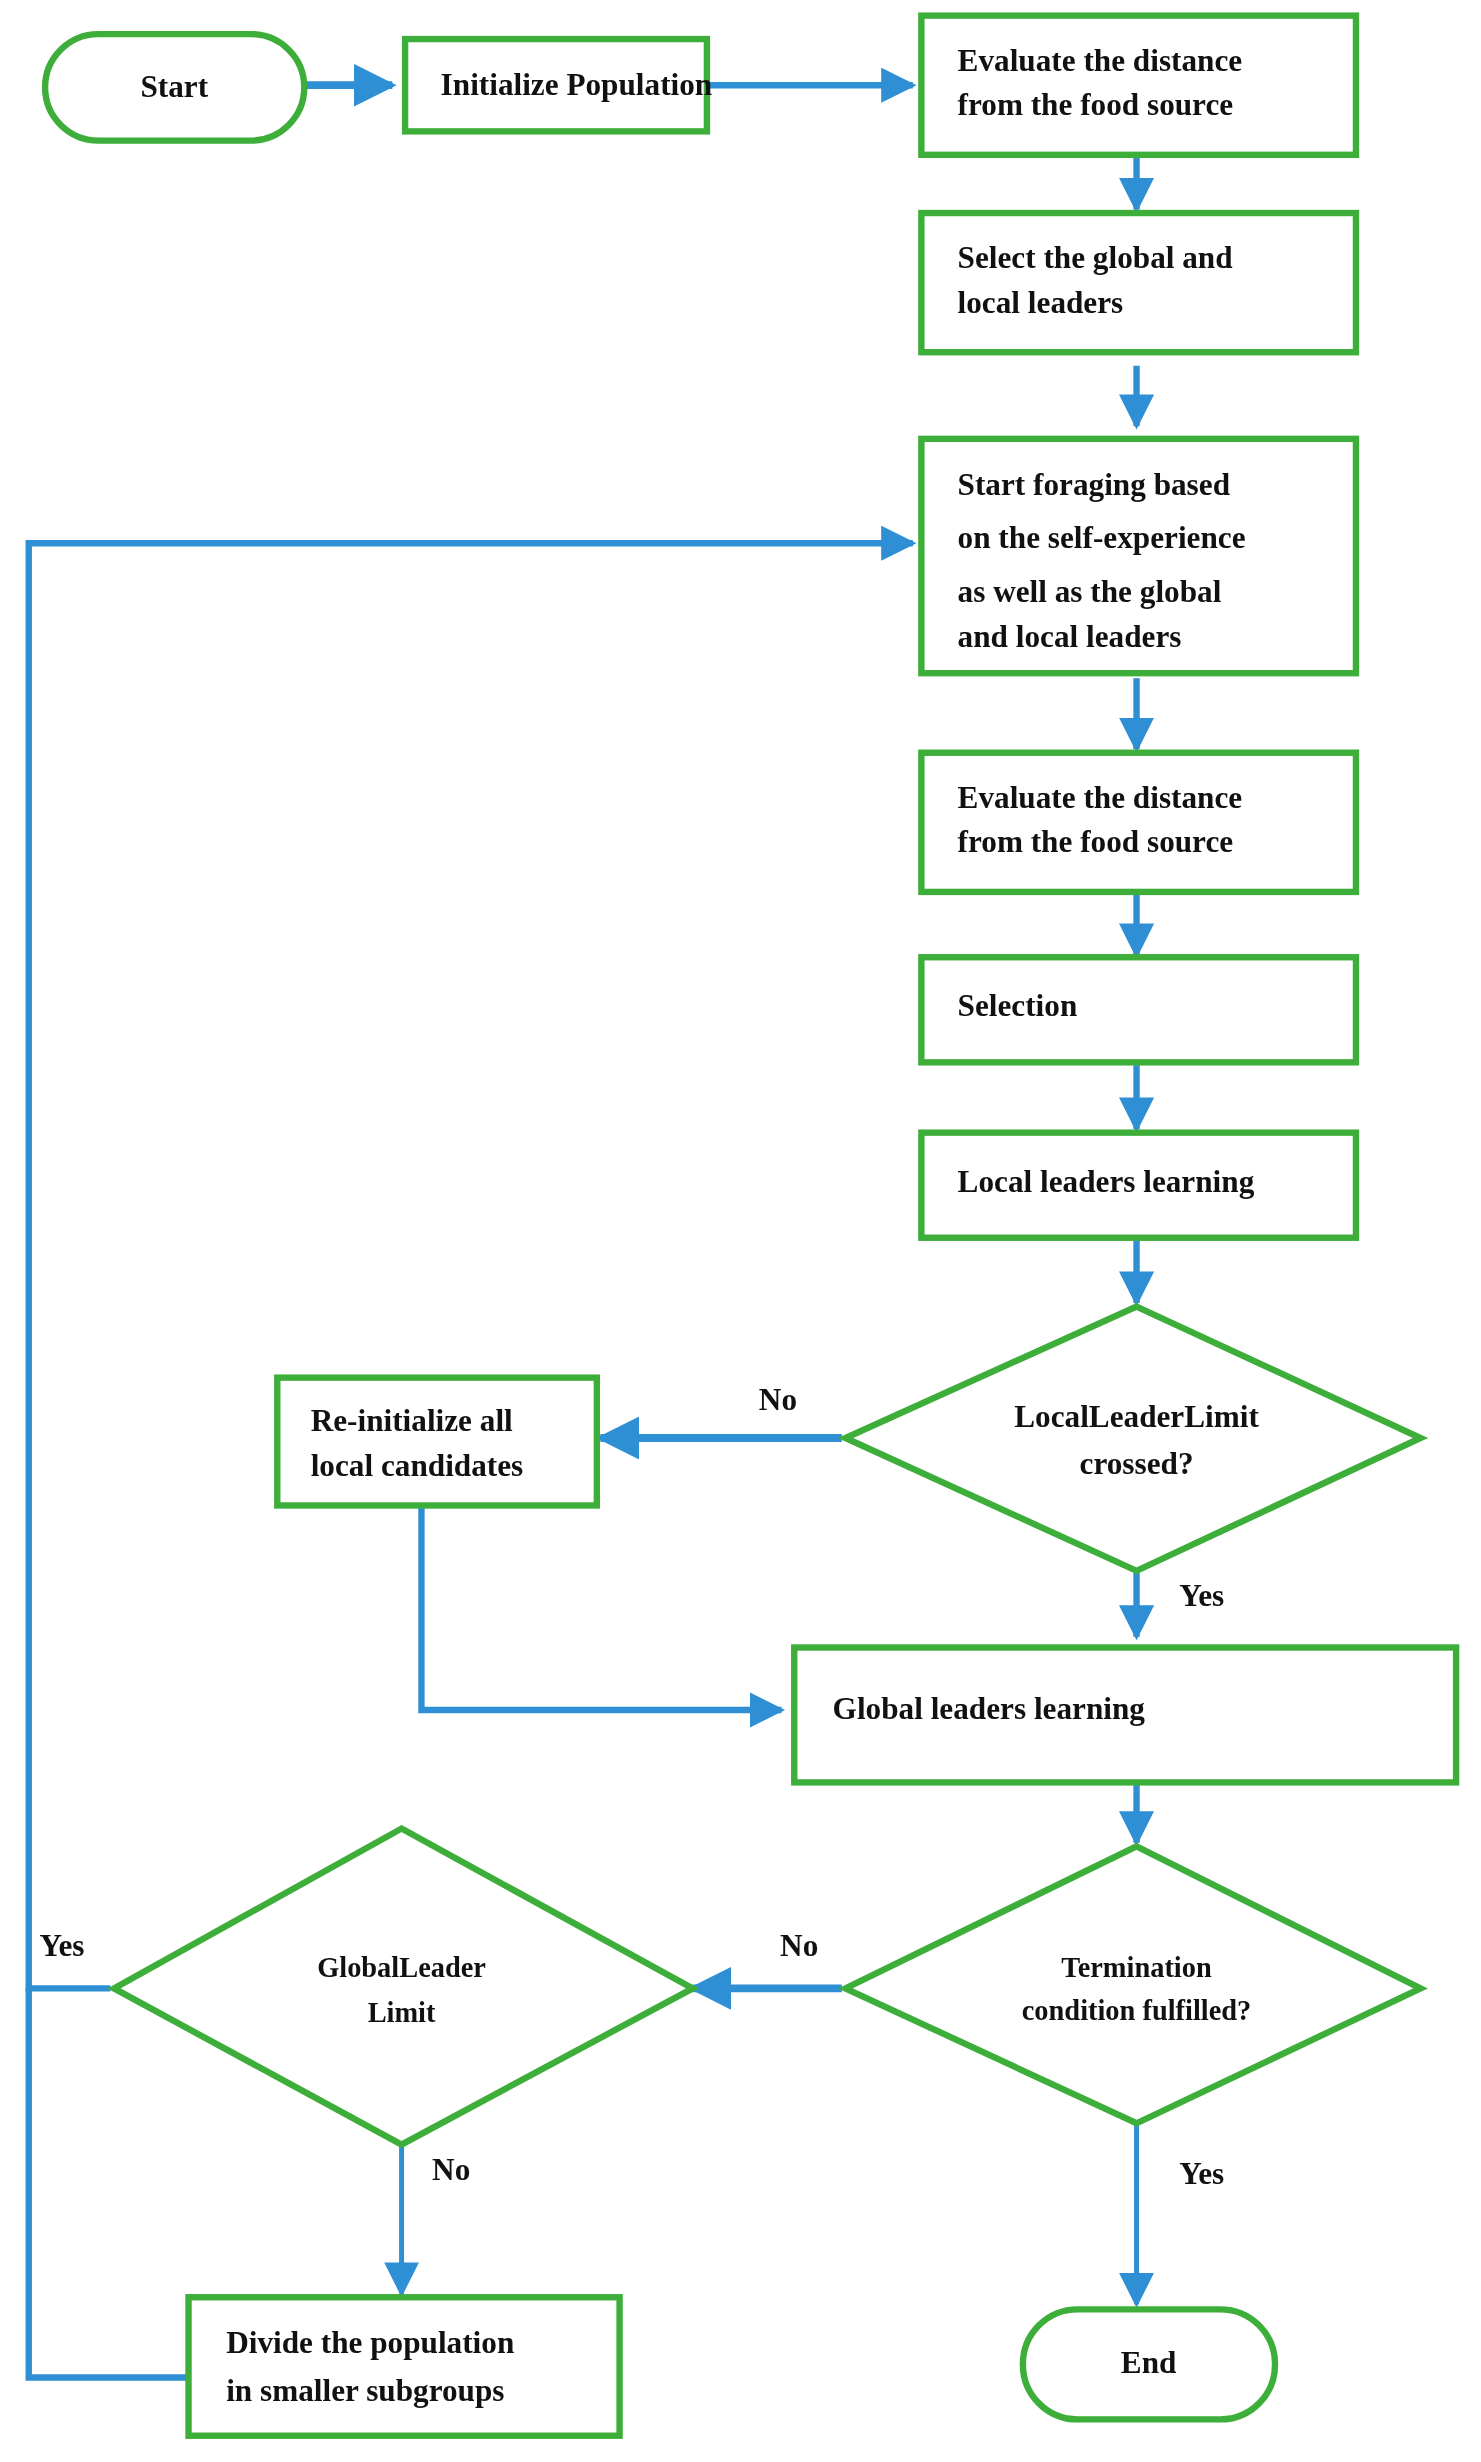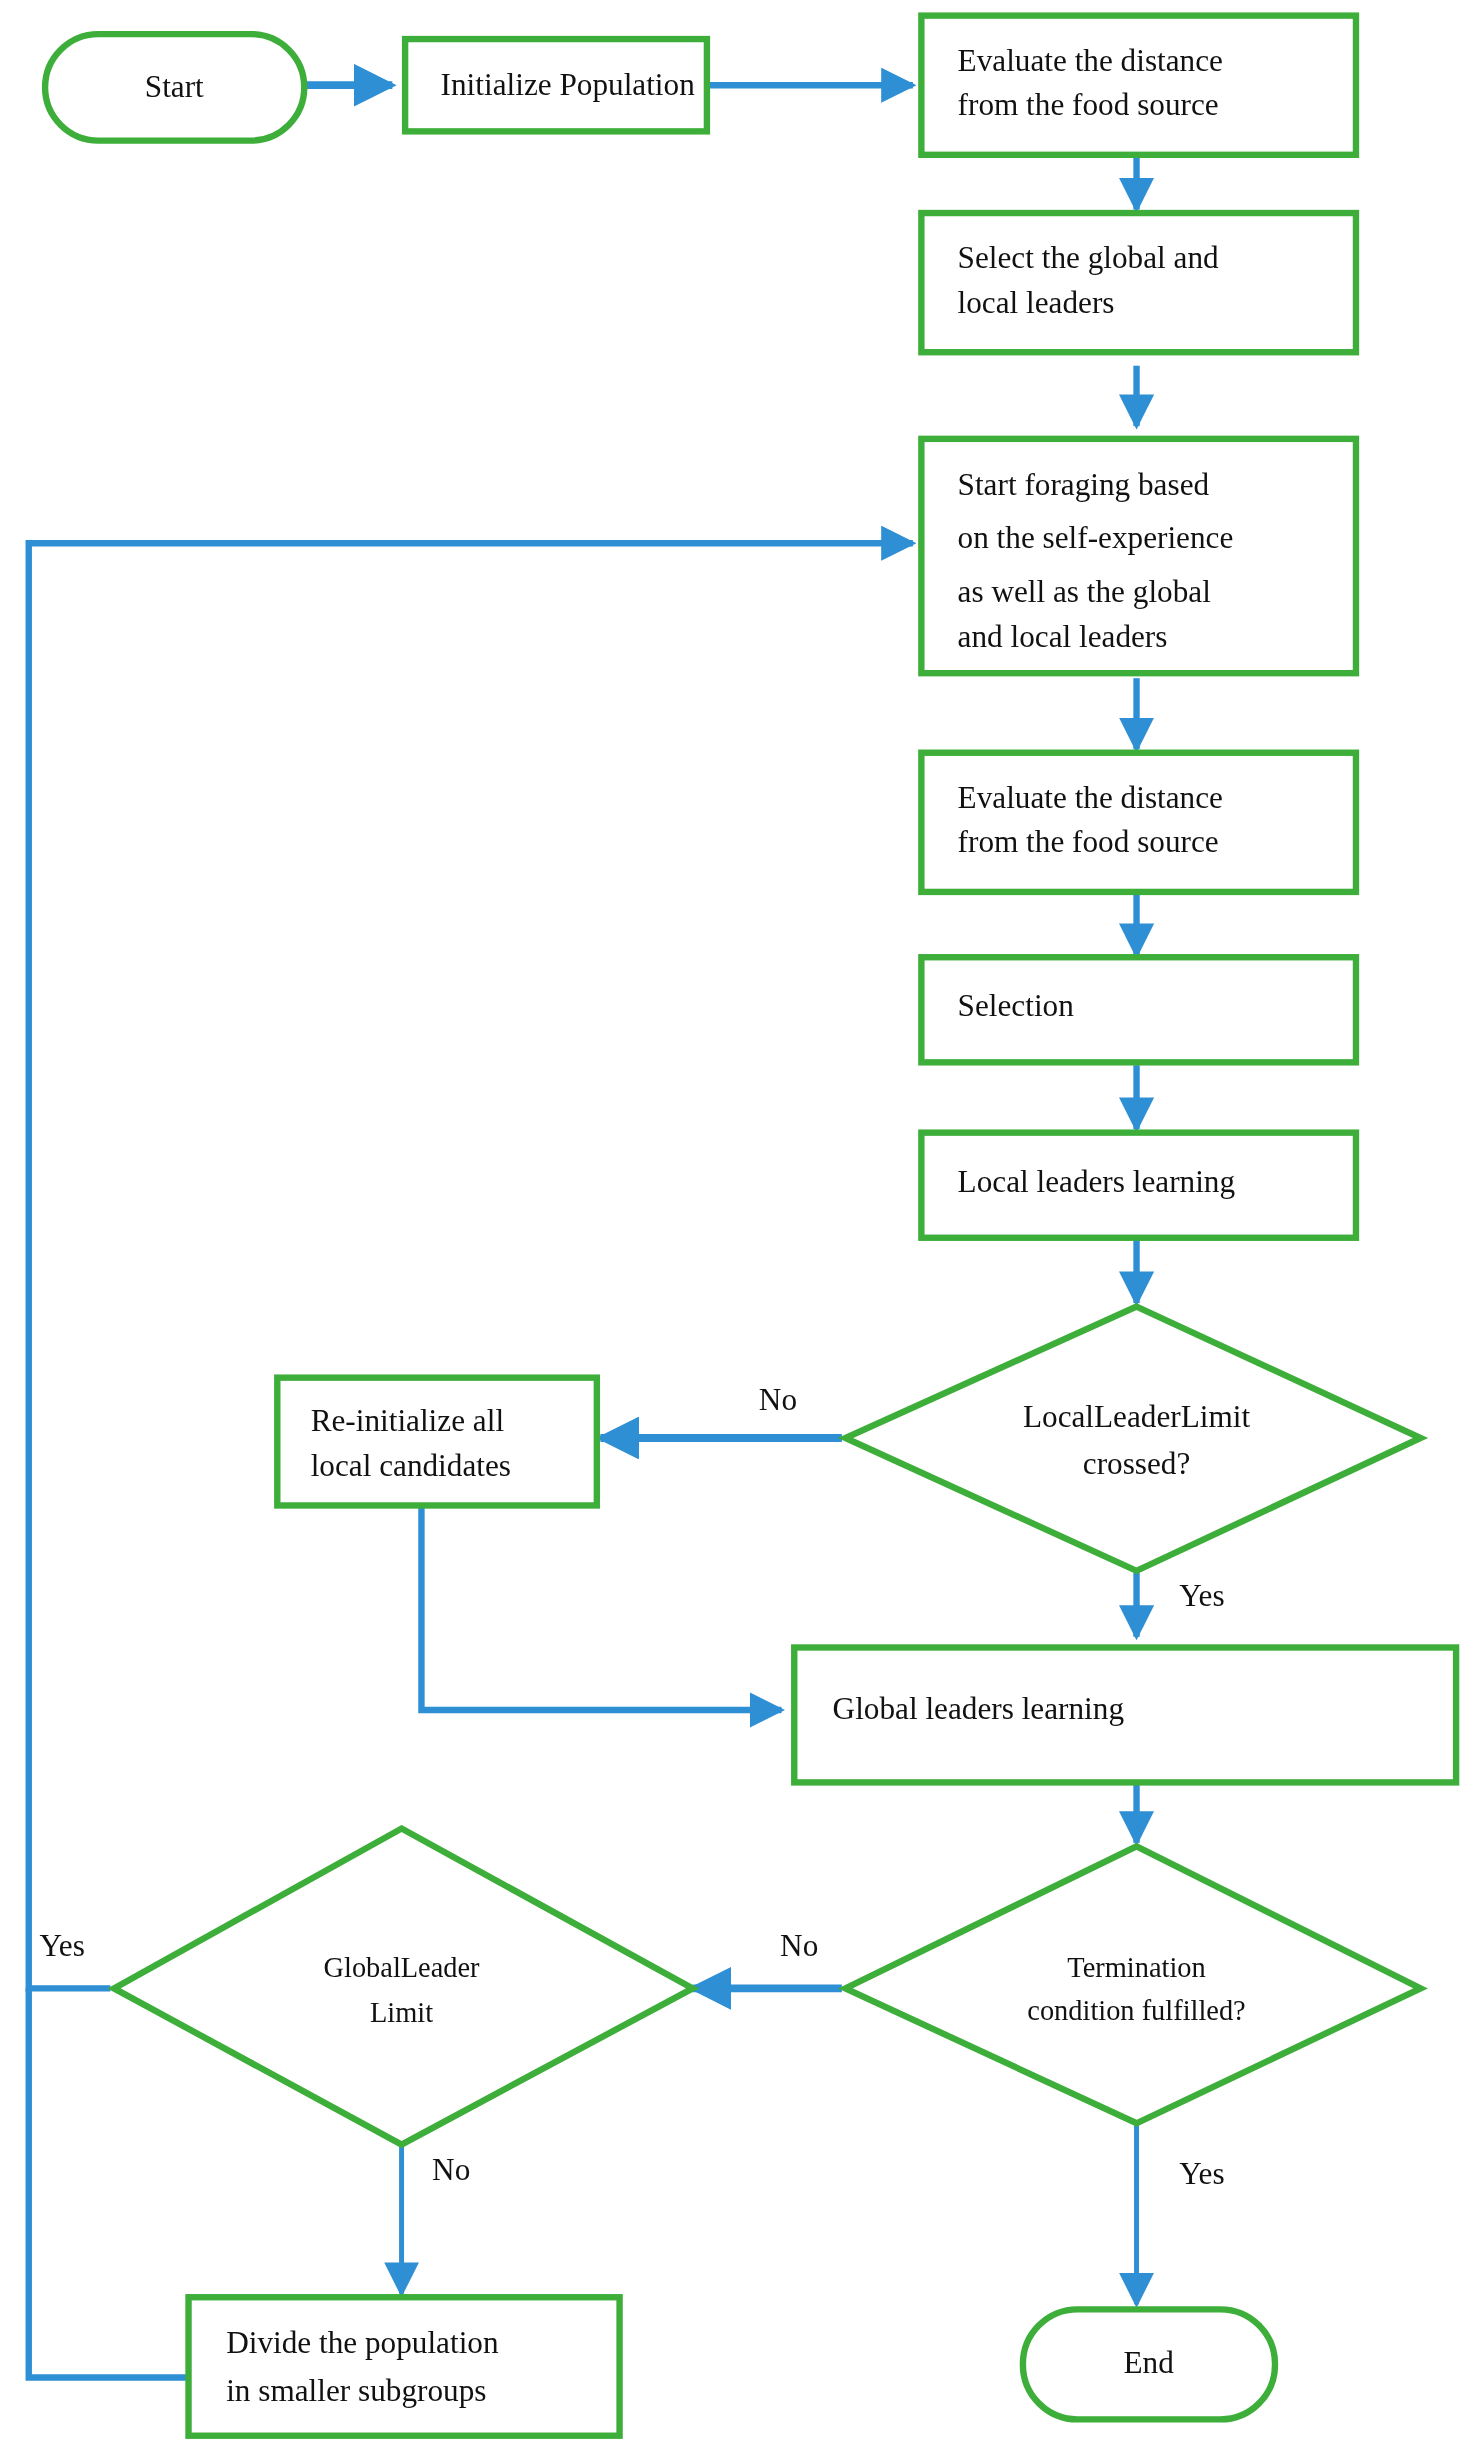--- a/index.html
+++ b/index.html
@@ -9,20 +9,21 @@
   }
   body {
     font-family: "Liberation Serif", "DejaVu Serif", serif;
   }
   #canvas-wrap {
     position: relative;
     width: 1470px;
     height: 2462px;
     background: #ffffff;
     overflow: hidden;
+    font-weight: bold;
   }
   svg#flowchart {
     position: absolute;
     top: 0; left: 0;
     width: 1482px;
     height: 2462px;
     display: block;
   }
   .node-shape {
     fill: #ffffff;

